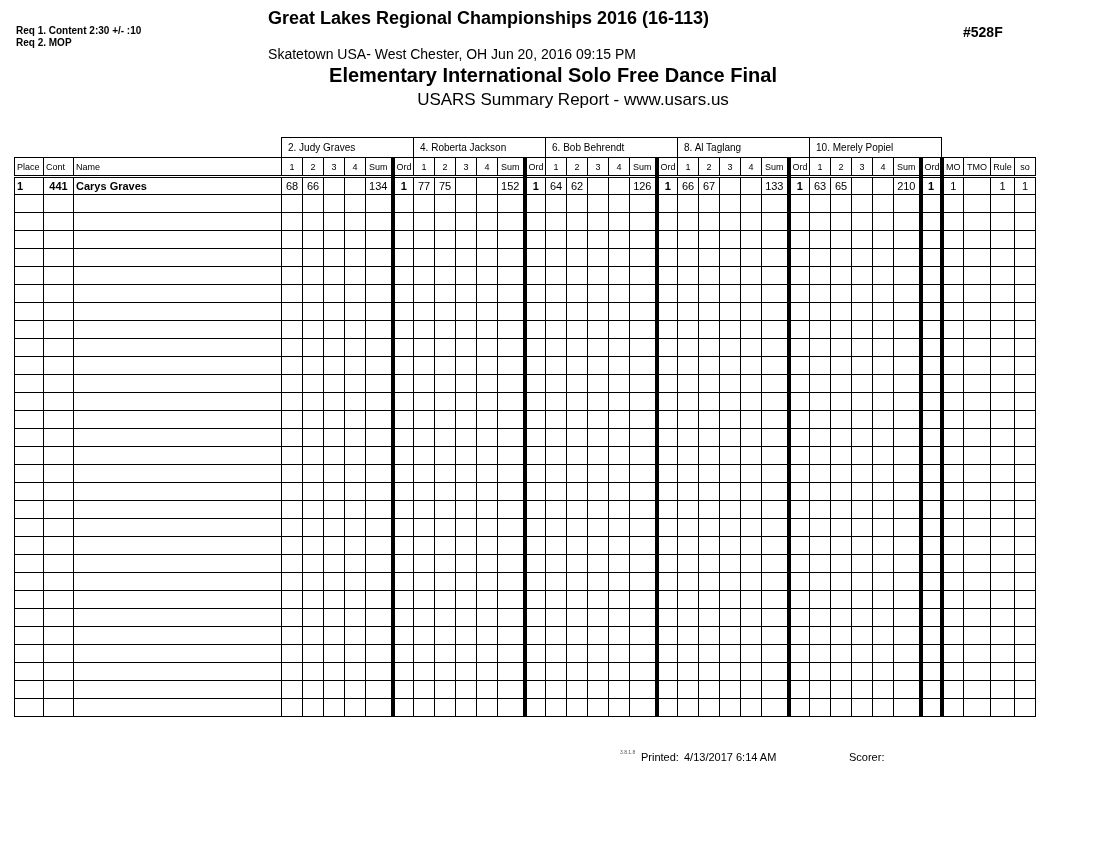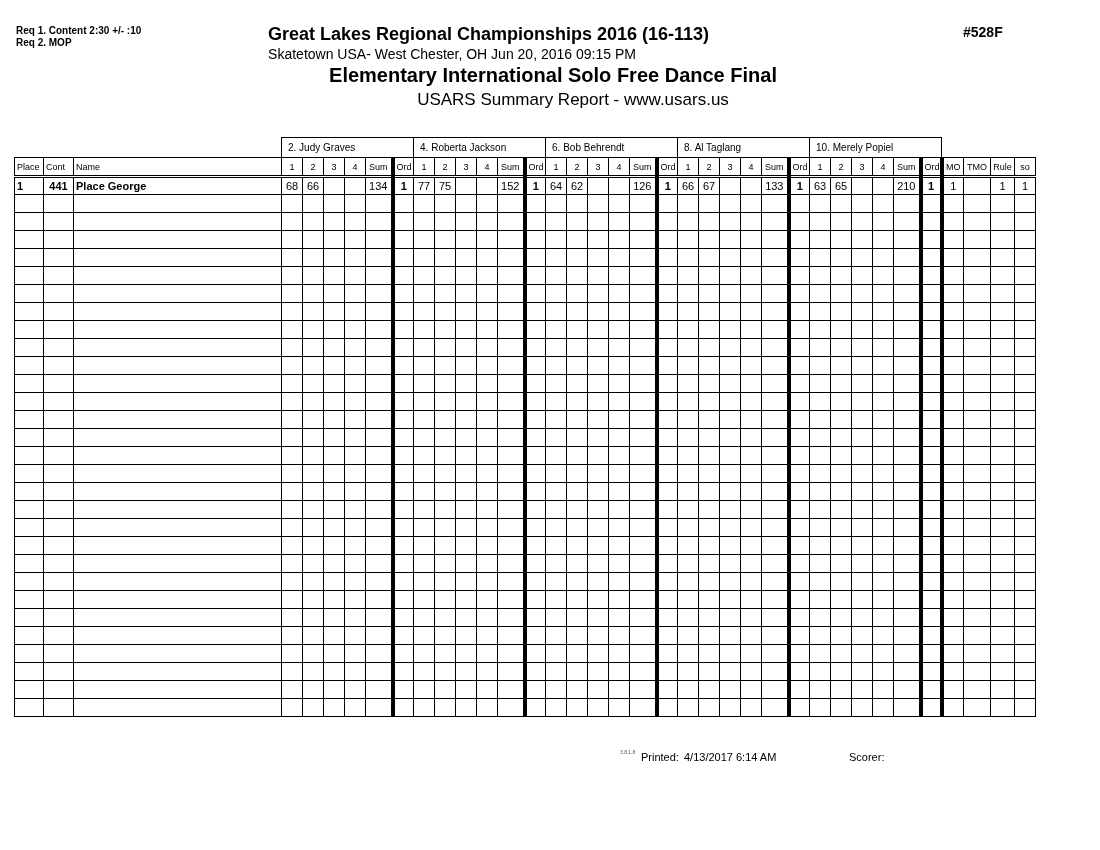--- a/index.html
+++ b/index.html
@@ -1,18 +1,18 @@
 <!DOCTYPE html>
 <html><head>
 <meta charset="utf-8">
 <style>
   html, body { margin:0; padding:0; background:#ffffff; }
   body { width:1100px; height:850px; position:relative; overflow:hidden; font-family:"Liberation Sans", sans-serif; color:#000; }
   .req { position:absolute; left:16px; font-size:10px; line-height:11px;font-weight:bold; }
-  .title1 { position:absolute; left:0; width:973px; top:24px; text-align:center; font-size:18px; font-weight:bold; }
+  .title1 { position:absolute; left:0; width:973px; top:8px; text-align:center; font-size:18px; font-weight:bold; }
   .title1 span { position:relative; left:2px; }
   .sub { position:absolute; left:0; width:920px; top:46px; text-align:center; font-size:14px; }
   .sub span { position:relative; left:-8px; }
   .title2 { position:absolute; left:0; width:1100px; top:64px; text-align:center; font-size:20px; font-weight:bold; }
   .title2 span{ position:relative; left:3px; }
   .title3 { position:absolute; left:0; width:1100px; top:90px; text-align:center; font-size:17px;padding-left:28px; }
   .title3 span{ position:relative; left:-5px; }
   .evno { position:absolute; left:963px; top:24px; font-size:14px; font-weight:bold; }
 
   table.grid { position:absolute; left:14px; top:137px; border-collapse:collapse; table-layout:fixed; }
@@ -125,21 +125,21 @@
         <td class="c">Sum</td>
         <td class="c ord">Ord</td>
         <td class="c ord">MO</td>
         <td class="c">TMO</td>
         <td class="c">Rule</td>
         <td class="c">so</td>
       </tr>
       <tr>
         <td class="bold">1</td>
         <td class="bold num">441</td>
-        <td class="bold">Place George</td>
+        <td class="bold">Carys Graves</td>
         <td class="num">68</td>
         <td class="num">66</td>
         <td class="num"></td>
         <td class="num"></td>
         <td class="num">134</td>
         <td class="ord ctr bold">1</td>
         <td class="num">77</td>
         <td class="num">75</td>
         <td class="num"></td>
         <td class="num"></td>

